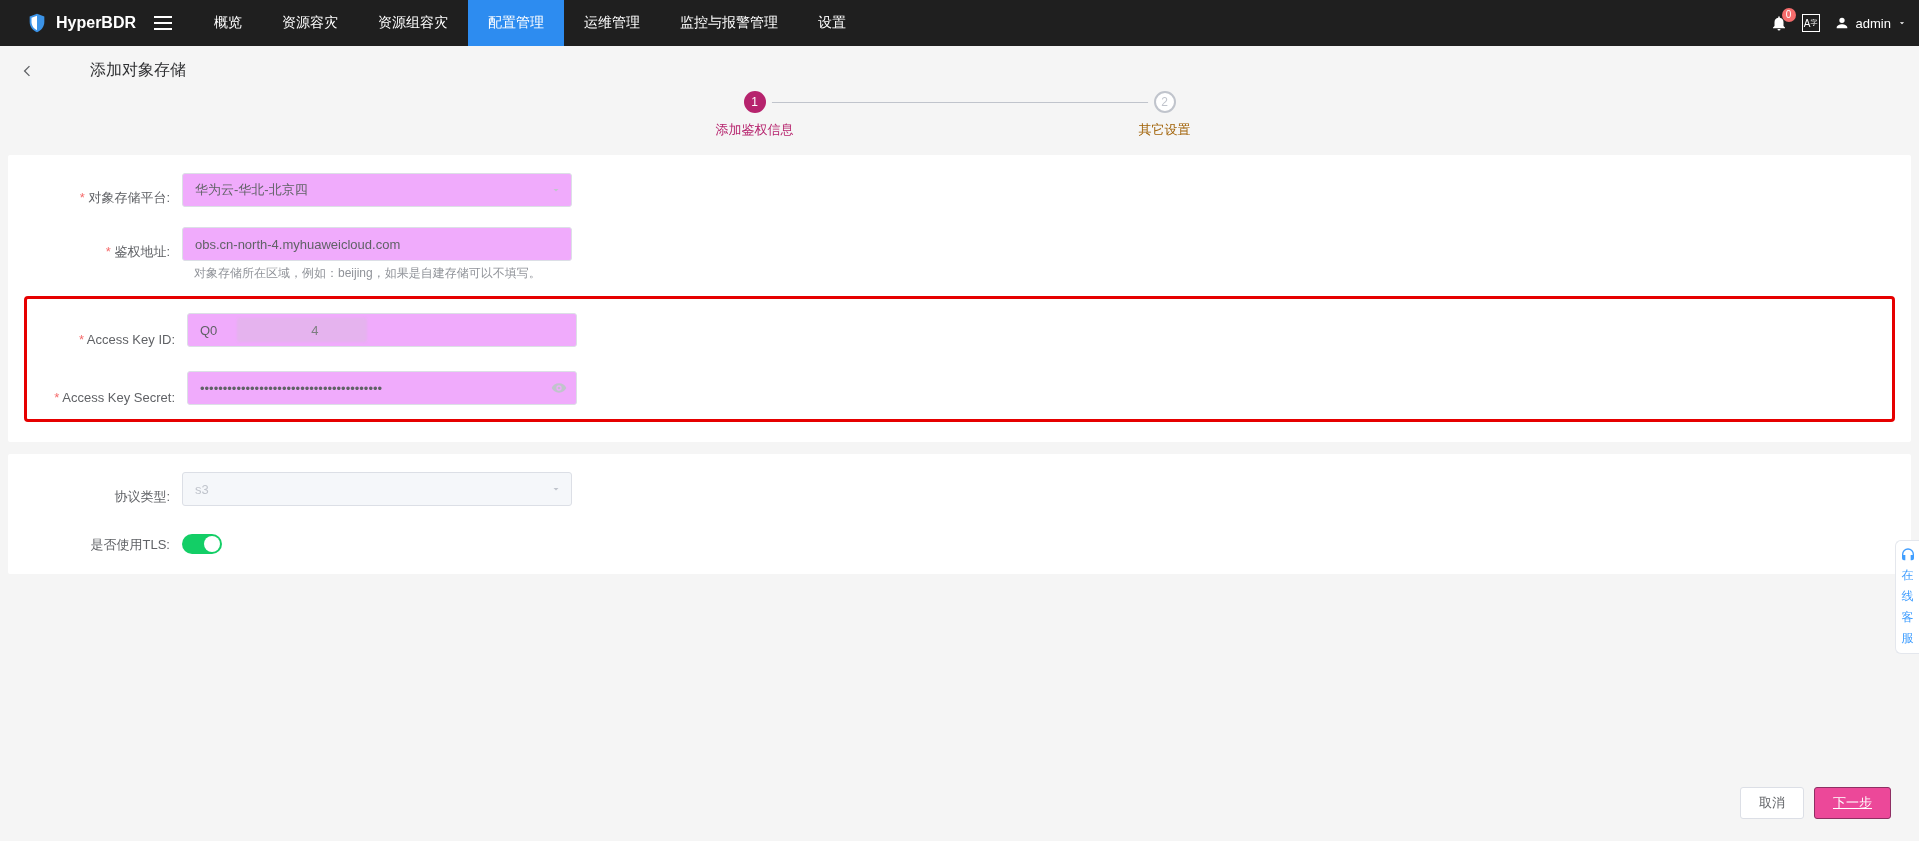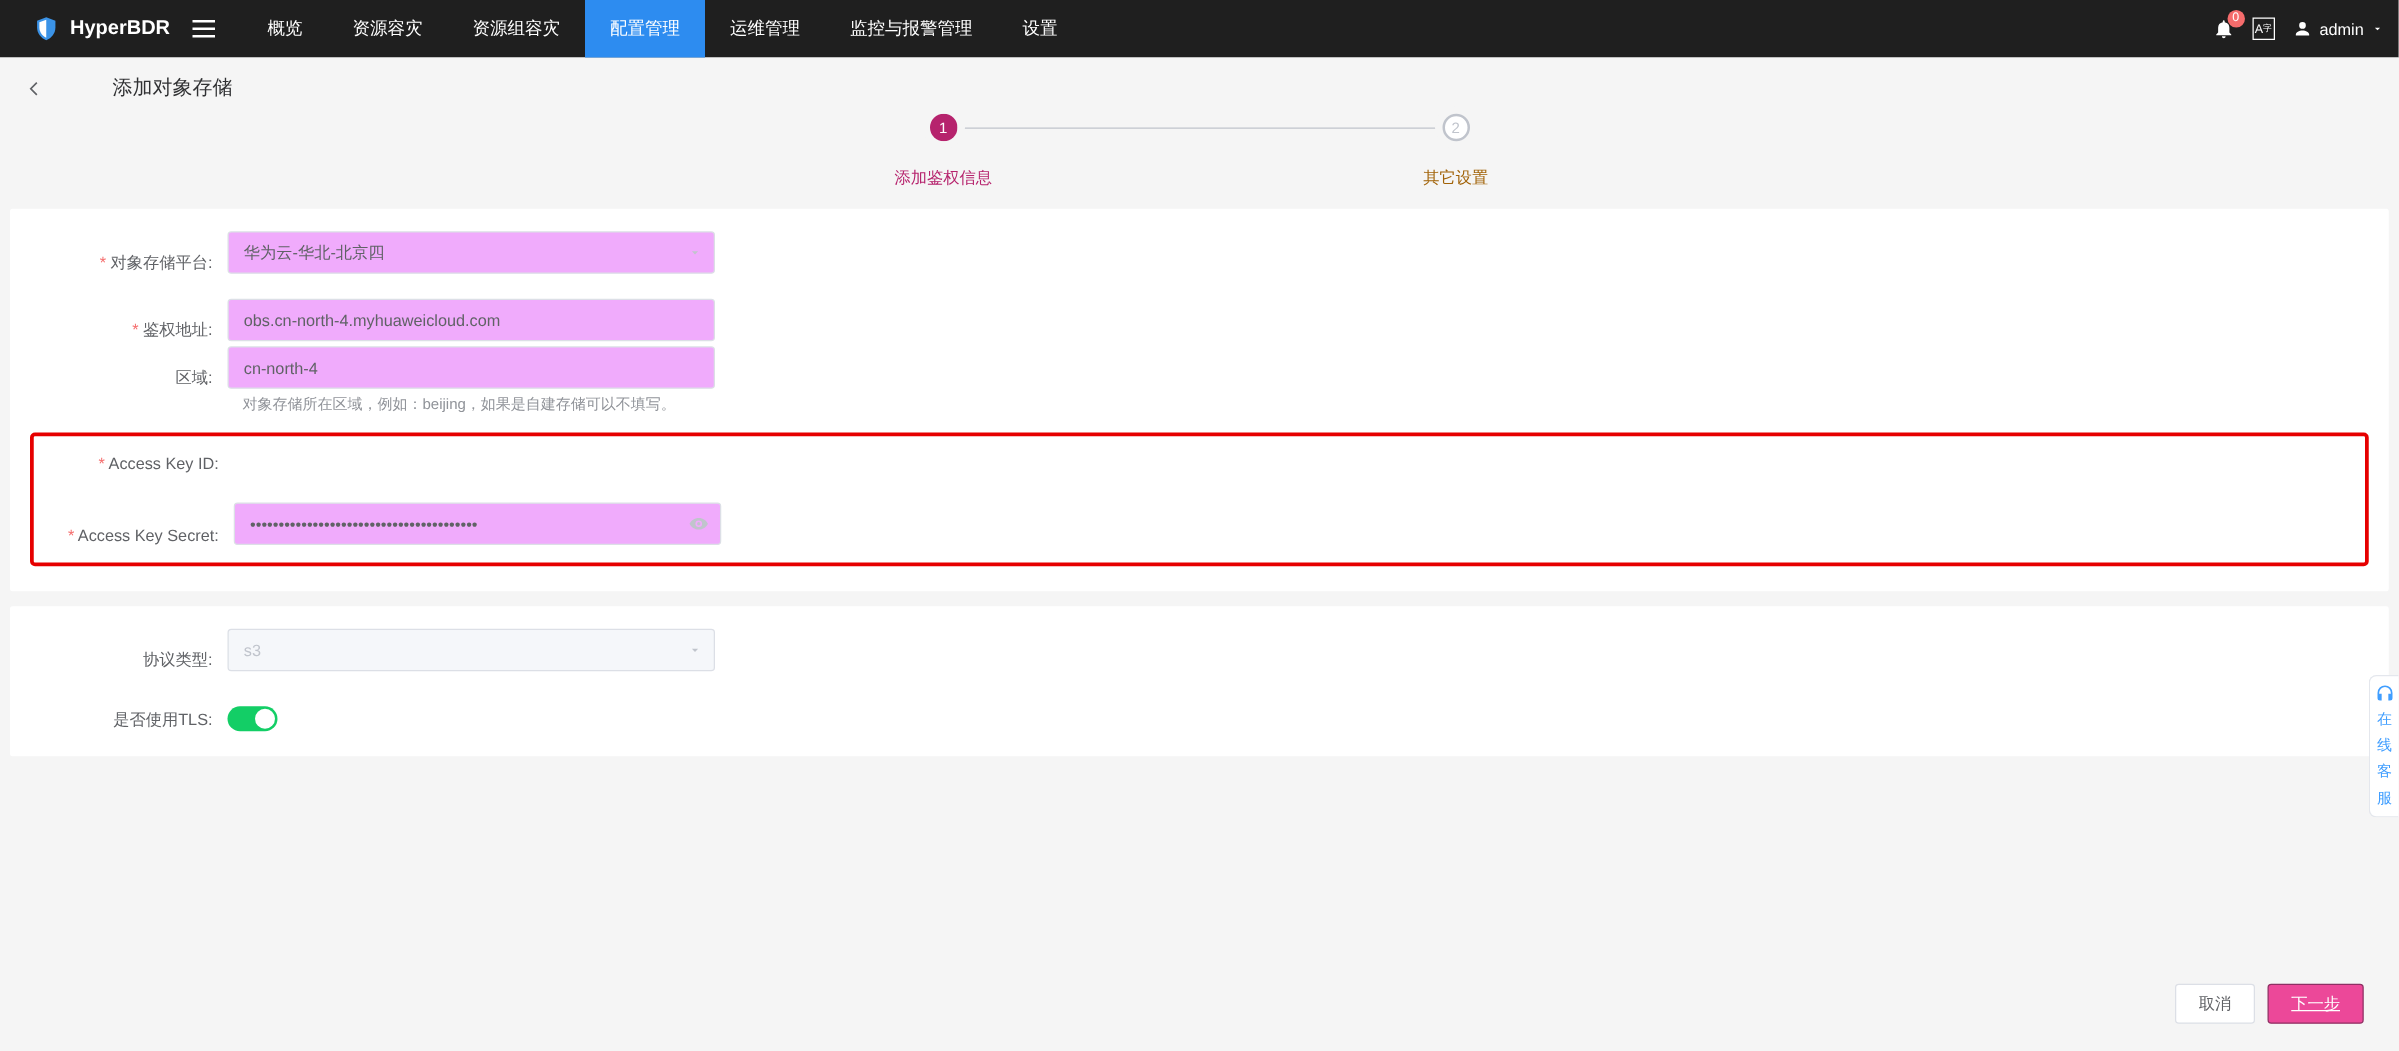--- a/index.html
+++ b/index.html
@@ -83,21 +83,21 @@
   }
   .steps-inner { width: 820px; display:flex; align-items:flex-start; }
   .step { flex:1; display:flex; flex-direction:column; align-items:center; position:relative; }
   .step-circle {
     width:22px; height:22px; border-radius:50%;
     display:flex; align-items:center; justify-content:center;
     font-size:12px; color:#fff;
     background:#b6236d;
   }
   .step.inactive .step-circle { background:#fff; border:2px solid #c0c4cc; color:#c0c4cc; }
-  .step-label { margin-top:20px; font-size:13px; }
+  .step-label { margin-top:8px; font-size:13px; }
   .step.active .step-label { color:#b6236d; }
   .step.inactive .step-label { color:#a16207; }
   .step-line {
     position:absolute; top:11px; height:1px; background:#c0c4cc;
     width:100%; left:50%;
     z-index:0;
   }
   .step:last-child .step-line { display:none; }
   .step-circle, .step-label { position:relative; z-index:1; background-clip:padding-box; }
   
@@ -292,31 +292,29 @@
 
   <div style="height:10px"></div>
 
   <div class="form-row with-hint">
     <div class="form-label req">鉴权地址:</div>
     <div class="form-control">
       <input class="ctl" value="obs.cn-north-4.myhuaweicloud.com" style="">
     </div>
   </div>
 
-  <div class="form-row with-hint">
-    <div class="form-label">区域:</div>
-    <div class="form-control">
-      <input class="ctl" value="cn-north-4" style="">
-    </div>
-  </div>
   <div class="hint">对象存储所在区域，例如：beijing，如果是自建存储可以不填写。</div>
 
   <div class="redbox">
     <div class="form-row">
       <div class="form-label req">Access Key ID:</div>
+      <div class="form-control" style="position:relative;">
+        <input class="ctl" id="ak-input" value="Q0                          4" style="">
+        <div class="masked"></div>
+      </div>
     </div>
     <div style="height:14px"></div>
     <div class="form-row" style="margin-bottom:0;">
       <div class="form-label req">Access Key Secret:</div>
       <div class="form-control">
         <input class="ctl" type="password" value="••••••••••••••••••••••••••••••••••••••••" style="">
         <svg class="eye" viewBox="0 0 24 24">
             <path fill="currentColor" d="M12 5C7 5 2.7 8.1 1 12c1.7 3.9 6 7 11 7s9.3-3.1 11-7c-1.7-3.9-6-7-11-7zm0 11a4 4 0 1 1 0-8 4 4 0 0 1 0 8zm0-6a2 2 0 1 0 0 4 2 2 0 0 0 0-4z"></path>
           </svg>
       </div>

